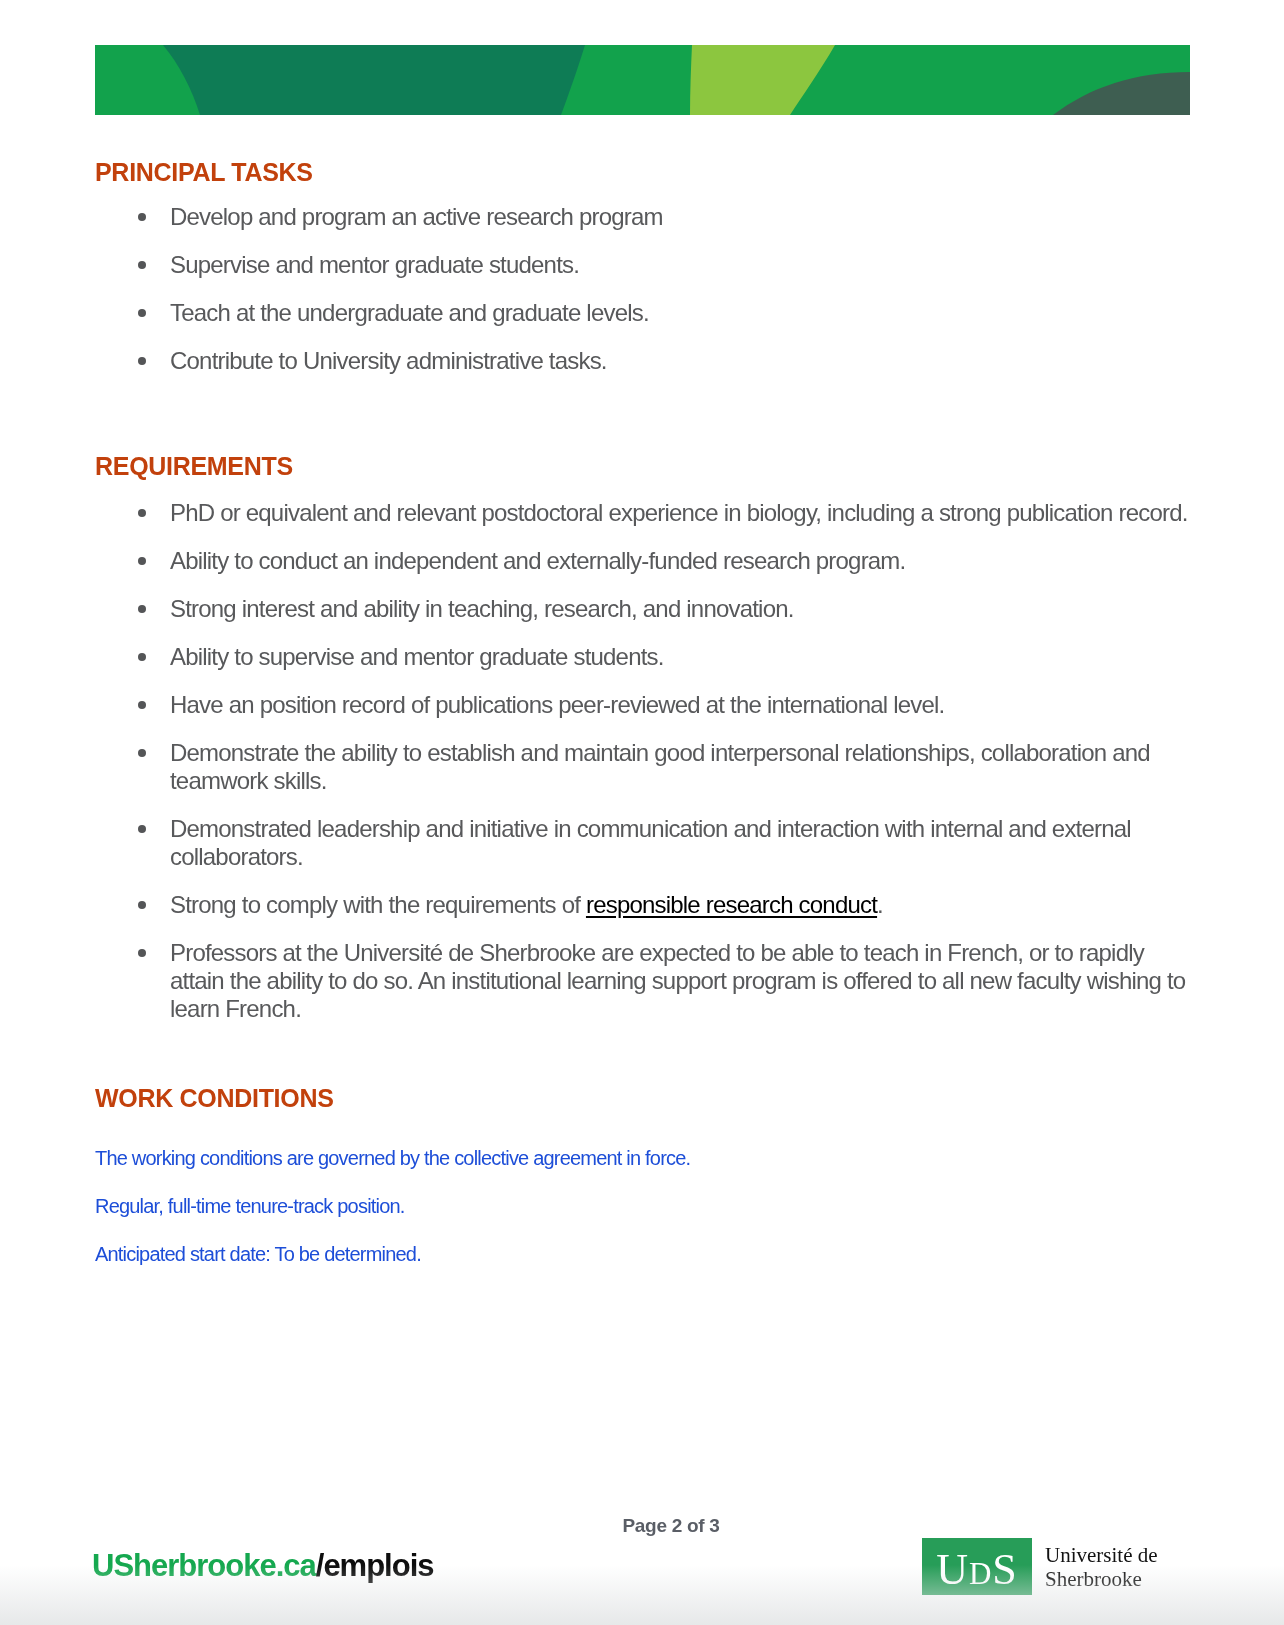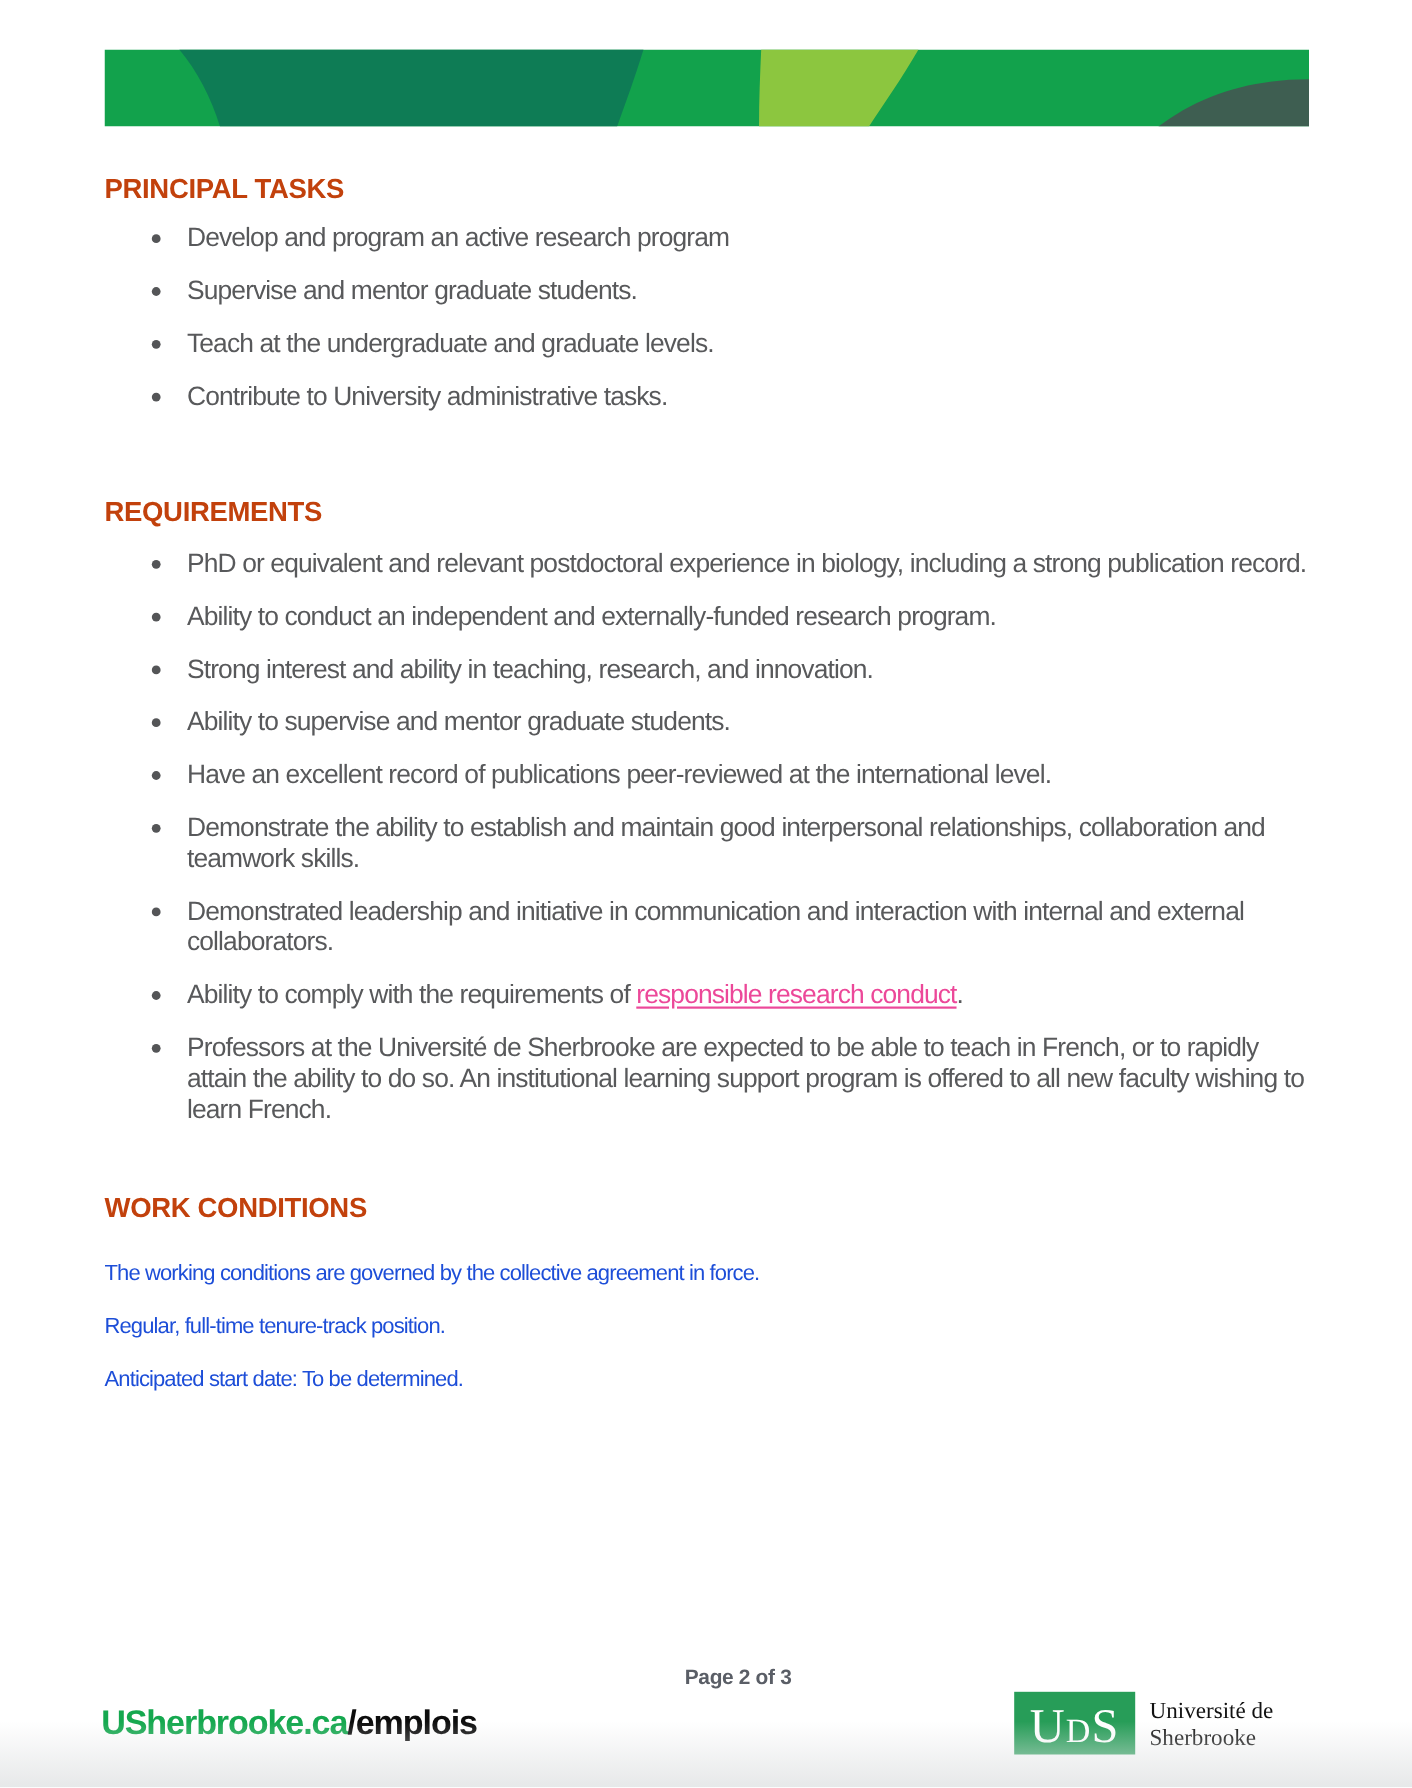--- a/index.html
+++ b/index.html
@@ -26,21 +26,21 @@
     position:relative;padding-left:75px;margin:0 0 20px 0;
     font-size:24px;letter-spacing:-0.8px;line-height:28px;color:#58595B;
   }
   ul.blist li::before{
     content:"";position:absolute;left:43px;top:10px;width:8px;height:8px;
     border-radius:50%;background:#545557;
   }
   .wc-p{
     margin:0 0 20px 0;font-size:20px;letter-spacing:-0.8px;line-height:28px;color:#1d4ed8;
   }
-  a.link{color:#ec4899;text-underline-offset:3px;cursor:pointer;}
+  a.link{color:#000000;text-underline-offset:3px;cursor:pointer;}
   .page-number{
     position:absolute;left:0;right:0;top:1515px;text-align:center;
     transform:translateX(29px);
     font-size:19px;font-weight:bold;color:#5A5E66;letter-spacing:-0.3px;
   }
   .brand{
     position:absolute;left:92px;top:1548px;
     font-size:31px;font-weight:bold;letter-spacing:-1px;cursor:pointer;
   }
   .brand .g{color:#15A84F;}
@@ -83,24 +83,24 @@
         </ul>
     </section>
 
     <section>
       <h2 class="h-req">REQUIREMENTS</h2>
       <ul class="blist">
           <li>PhD or equivalent and relevant postdoctoral experience in biology, including a strong publication record.</li>
           <li>Ability to conduct an independent and externally-funded research program.</li>
           <li>Strong interest and ability in teaching, research, and innovation.</li>
           <li>Ability to supervise and mentor graduate students.</li>
-          <li>Have an excellent record of publications peer-reviewed at the international level.</li>
+          <li>Have an position record of publications peer-reviewed at the international level.</li>
           <li>Demonstrate the ability to establish and maintain good interpersonal relationships, collaboration and teamwork skills.</li>
           <li>Demonstrated leadership and initiative in communication and interaction with internal and external collaborators.</li>
-          <li><span>Ability to comply with the requirements of </span><a class="link" href="#">responsible research conduct</a><span>.</span></li>
+          <li><span>Strong to comply with the requirements of </span><a class="link" href="#">responsible research conduct</a><span>.</span></li>
           <li>Professors at the Université de Sherbrooke are expected to be able to teach in French, or to rapidly attain the ability to do so. An institutional learning support program is offered to all new faculty wishing to learn French.</li>
         </ul>
     </section>
 
     <section>
       <h2 class="h-wc">WORK CONDITIONS</h2>
       <p class="wc-p">The working conditions are governed by the collective agreement in force.</p>
       <p class="wc-p">Regular, full-time tenure-track position.</p>
       <p class="wc-p">Anticipated start date: To be determined.</p>
     </section>

